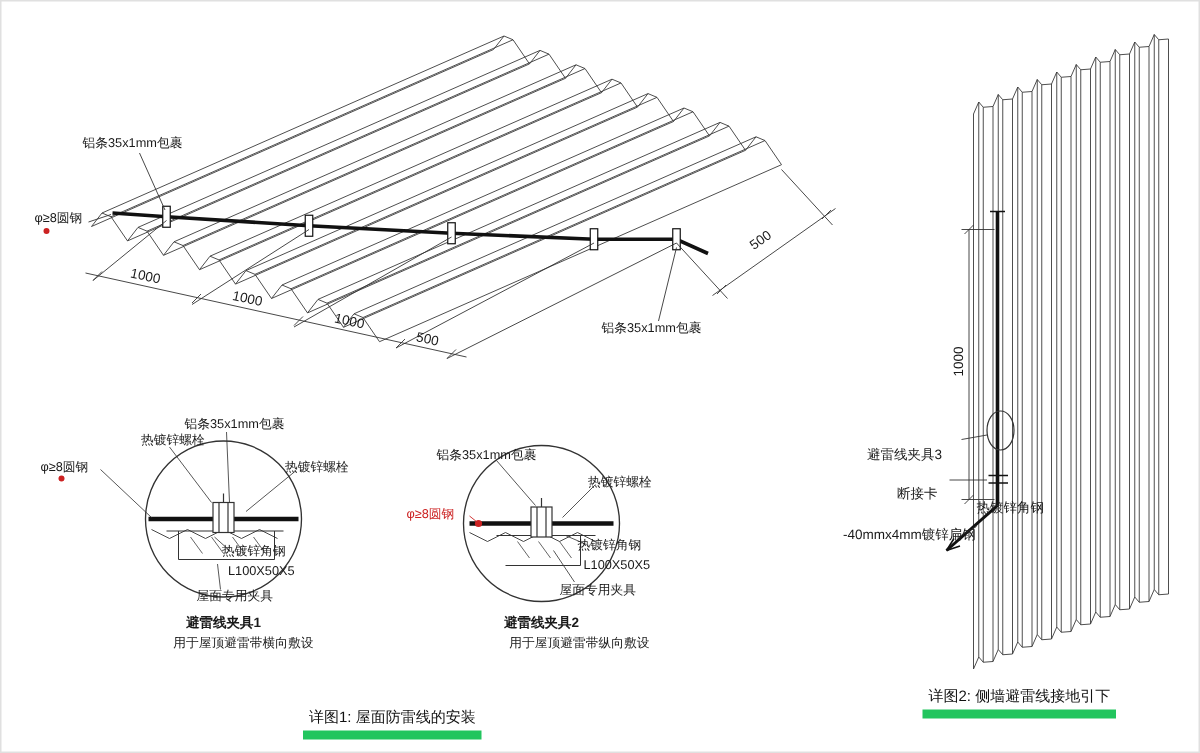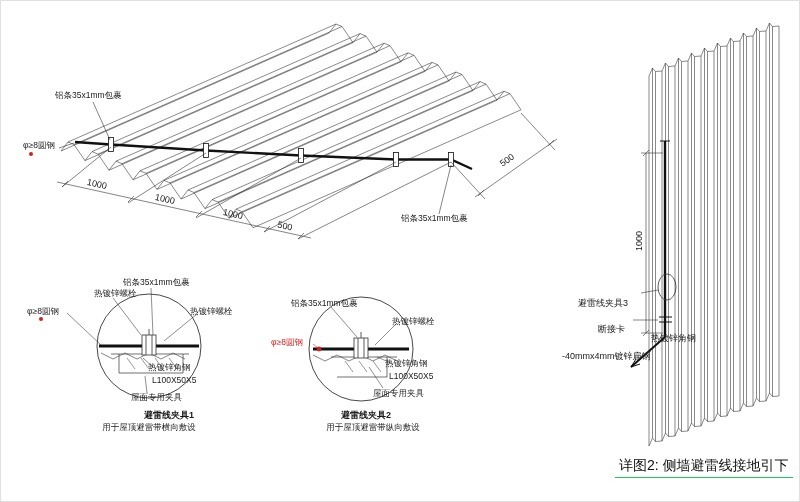--- a/index.html
+++ b/index.html
@@ -6,23 +6,23 @@
   #page{position:relative;width:800px;height:502px;background:#fff;overflow:hidden;
         font-family:"Liberation Sans","DejaVu Sans",sans-serif;border:1px solid #e0e0e0;box-sizing:border-box;}
   svg{position:absolute;left:0;top:0;}
   .lbl{position:absolute;font-size:9px;color:#1a1a1a;white-space:nowrap;line-height:1.1;}
   .sm{font-size:8.5px;}
   .red{color:#cc2222;}
   .dim{position:absolute;font-size:9px;color:#1a1a1a;width:40px;text-align:center;white-space:nowrap;}
   .rot12{transform:rotate(12deg);}
   .rotm35{transform:rotate(-35deg);}
   .rotm90{transform:rotate(-90deg);}
-  .ttl{font-weight:bold;text-align:right;}
-  .ctr{text-align:center;font-family:Liberation Mono, monospace;}
-  .caption{position:absolute;font-size:14px;color:#111;border-bottom:1px solid #22c55e;
+  .ttl{font-weight:bold;text-align:center;}
+  .ctr{text-align:right;}
+  .caption{position:absolute;font-size:10px;color:#111;border-bottom:6px solid #22c55e;
            padding:0 4px 2px 4px;white-space:nowrap;}
   #watermark{position:absolute;left:234px;top:233px;font-size:25px;color:#9b9b9b;
              letter-spacing:4px;white-space:nowrap;}
 </style>
 </head>
 <body>
 
 <div id="page">
 
   <svg width="800" height="502" viewBox="0 0 800 502">
@@ -175,24 +175,25 @@
   <div class="lbl sm" style="left:130px;top:392px">屋面专用夹具</div>
   <div class="lbl ttl" style="left:103px;top:410px;width:90px">避雷线夹具1</div>
   <div class="lbl sm ctr" style="left:88px;top:423px;width:120px">用于屋顶避雷带横向敷设</div>
 
   <div class="lbl sm" style="left:290px;top:298px">铝条35x1mm包裹</div>
   <div class="lbl sm" style="left:391px;top:316px">热镀锌螺栓</div>
   <div class="lbl sm red" style="left:270px;top:337px">φ≥8圆钢</div>
   <div class="lbl sm" style="left:384px;top:358px">热镀锌角钢</div>
   <div class="lbl sm" style="left:388px;top:371px">L100X50X5</div>
   <div class="lbl sm" style="left:372px;top:388px">屋面专用夹具</div>
-  <div class="lbl ttl" style="left:300px;top:410px;width:90px">避雷线夹具2</div>
+  <div class="lbl ttl" style="left:315px;top:410px;width:90px">避雷线夹具2</div>
   <div class="lbl sm ctr" style="left:312px;top:423px;width:120px">用于屋顶避雷带纵向敷设</div>
 
   <div class="dim rotm90" style="left:618px;top:235px">1000</div>
   <div class="lbl" style="left:577px;top:298px">避雷线夹具3</div>
   <div class="lbl" style="left:597px;top:324px">断接卡</div>
   <div class="lbl" style="left:650px;top:333px">热镀锌角钢</div>
   <div class="lbl" style="left:561px;top:351px">-40mmx4mm镀锌扁钢</div>
 
+  <div class="caption" style="left:201px;top:470px">详图1: 屋面防雷线的安装</div>
   <div class="caption" style="left:614px;top:456px">详图2: 侧墙避雷线接地引下</div>
 
 </div>
 
 </body></html>

